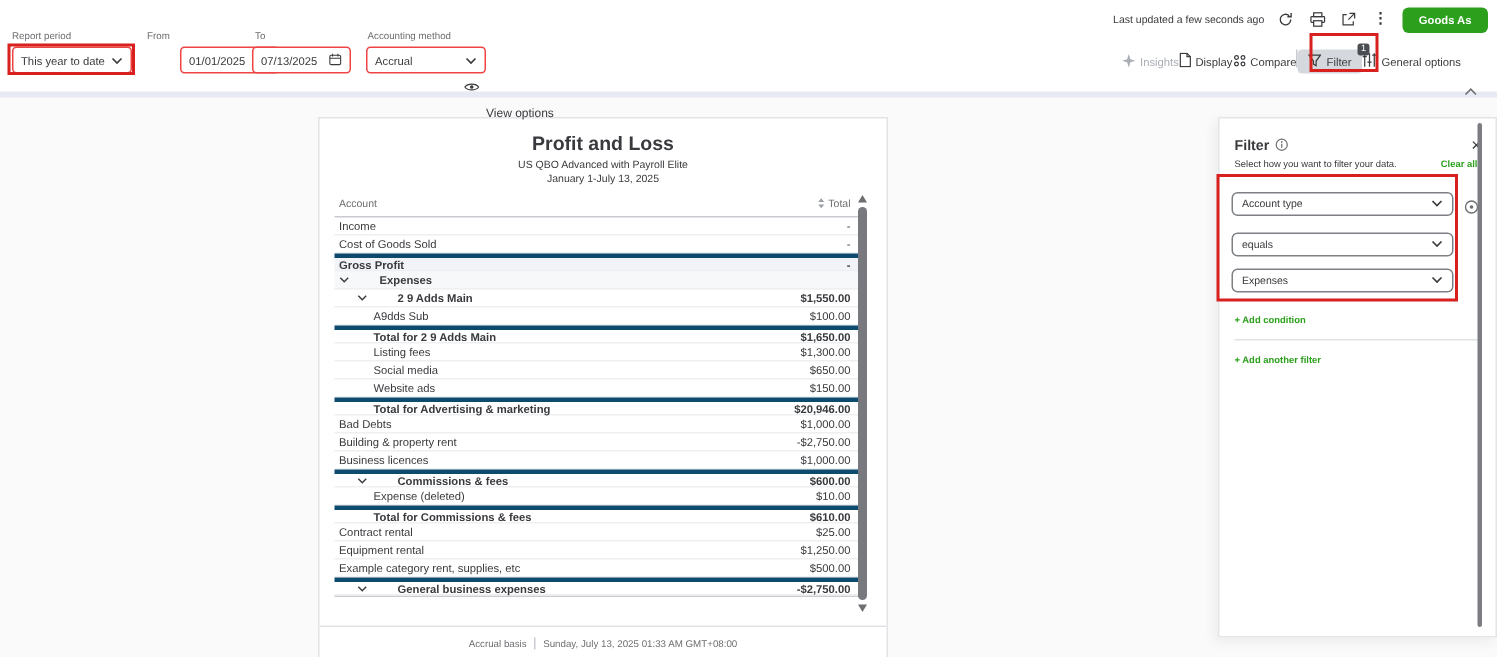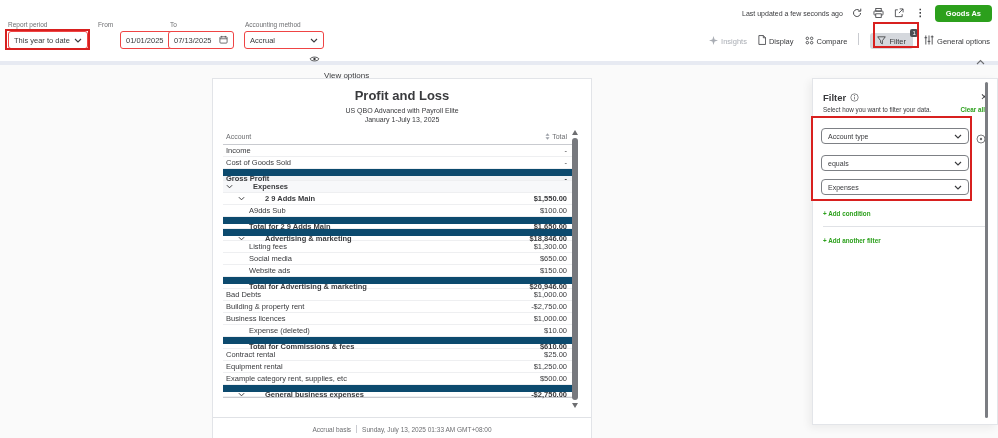--- a/index.html
+++ b/index.html
@@ -14,21 +14,21 @@
   .ctrl { position:absolute; top:31px; height:18px; background:#fff; border:1px solid #ef4444;
           border-radius:3px; display:flex; align-items:center; padding:0 5px; font-size:7.5px;
           color:#393a3d; cursor:pointer; }
   .ctrl .spacer { margin-left:auto; }
   .tr-top { position:absolute; top:4px; right:6px; height:18px; display:flex; align-items:center; gap:8px; }
   .tr-top .txt { font-size:7px; color:#393a3d; }
   .icon-btn { display:flex; align-items:center; justify-content:center; width:13px; height:13px; cursor:pointer; }
   .kebab { font-size:10px; color:#393a3d; font-weight:bold; line-height:1; }
   .save-btn { background:#2ca01c; color:#fff; font-size:7.5px; font-weight:bold; border:none;
               border-radius:4px; padding:4px 11px; cursor:pointer; }
-  .tr-actions { position:absolute; top:33px; right:8px; display:flex; gap:11px; font-size:7.5px; }
+  .tr-actions { position:absolute; top:33px; right:24px; display:flex; font-size:7.5px; }
   .act { display:flex; align-items:center; gap:3px; cursor:pointer; color:#393a3d; }
   .act.disabled { color:#a9adb4; }
   .vdiv { width:1px; height:12px; background:#c9cbd0; }
   .filter-pill { position:relative; background:#d5d8dd; border-radius:3px; padding:2.5px 7px;
                  display:flex; align-items:center; gap:3px; cursor:pointer; }
   .filter-badge { position:absolute; top:-4px; right:-5px; width:8px; height:8px; background:#4b4e53;
                   color:#fff; font-size:6px; border-radius:2px; display:flex; align-items:center;
                   justify-content:center; }
   .collapse-chevron { position:absolute; top:51px; right:13px; cursor:pointer; }
 
@@ -42,21 +42,21 @@
   .thead { margin:6px 14px 0 10px; height:16px; display:flex; align-items:center;
            border-bottom:1px solid #c9cbd0; font-size:7px; color:#6d6e71; }
   .thead .acct { padding-left:3px; }
   .thead .right { margin-left:auto; display:flex; align-items:center; gap:2px; padding-right:10px; }
   .tbody { margin:0 14px 0 10px; border-bottom:1px solid #c9cbd0; }
   .trow { height:12px; display:flex; align-items:center; border-bottom:1px solid #eeeff1;
           font-size:7.5px; color:#393a3d; cursor:pointer;gap:17px; }
   .trow.b { font-weight:bold; }
   .trow.sh-dark { background:#f1f3f6; }
   .trow.sh-light { background:#f7f8fa; }
-  .trow.tb { border-top:7px solid #0c4a6e; }
+  .trow.tb { border-top:3px solid #0c4a6e; }
   .ind0 { padding-left:3px; } .ind1 { padding-left:15px; } .ind2 { padding-left:26px; }
   .chev { display:flex; align-items:center; margin-right:3px; }
   .rvalue { margin-left:auto; padding-right:10px; }
   .vscroll { position:absolute; right:13px; top:51px; height:278px; width:7px; display:flex;
              flex-direction:column; align-items:center; }
   .tri-up { width:0; height:0; border-left:3.5px solid transparent; border-right:3.5px solid transparent;
             border-bottom:5px solid #6d6e71; cursor:pointer; }
   .tri-down { width:0; height:0; border-left:3.5px solid transparent; border-right:3.5px solid transparent;
               border-top:5px solid #6d6e71; cursor:pointer; }
   .vthumb { flex:1; width:6px; background:#77797e; border-radius:3px; margin:3px 0; cursor:grab; }
@@ -296,56 +296,56 @@
             <span class="rvalue">$1,550.00</span>
           </div>
           <div class="trow ind2">
             <span class="rlabel">A9dds Sub</span>
             <span class="rvalue">$100.00</span>
           </div>
           <div class="trow ind2 b tb">
             <span class="rlabel">Total for 2 9 Adds Main</span>
             <span class="rvalue">$1,650.00</span>
           </div>
+          <div class="trow ind2">
+            <span class="rlabel">Listing fees</span>
+            <span class="rvalue">$1,300.00</span>
+          </div>
+          <div class="trow ind2">
+            <span class="rlabel">Social media</span>
+            <span class="rvalue">$650.00</span>
+          </div>
+          <div class="trow ind2">
+            <span class="rlabel">Website ads</span>
+            <span class="rvalue">$150.00</span>
+          </div>
+          <div class="trow ind2 b tb">
+            <span class="rlabel">Total for Advertising &amp; marketing</span>
+            <span class="rvalue">$20,946.00</span>
+          </div>
+          <div class="trow ind0">
+            <span class="rlabel">Bad Debts</span>
+            <span class="rvalue">$1,000.00</span>
+          </div>
+          <div class="trow ind0">
+            <span class="rlabel">Building &amp; property rent</span>
+            <span class="rvalue">-$2,750.00</span>
+          </div>
+          <div class="trow ind0">
+            <span class="rlabel">Business licences</span>
+            <span class="rvalue">$1,000.00</span>
+          </div>
           <div class="trow ind1 b tb">
             <span class="chev">
               <svg width="7" height="5" viewBox="0 0 8 5">
                 <path d="M1 1l3 3 3-3" fill="none" stroke="#393a3d" stroke-width="1.1"></path>
               </svg>
             </span>
-            <span class="rlabel">Advertising &amp; marketing</span>
-            <span class="rvalue">$18,846.00</span>
-          </div>
-          <div class="trow ind2">
-            <span class="rlabel">Listing fees</span>
-            <span class="rvalue">$1,300.00</span>
-          </div>
-          <div class="trow ind2">
-            <span class="rlabel">Social media</span>
-            <span class="rvalue">$650.00</span>
-          </div>
-          <div class="trow ind2">
-            <span class="rlabel">Website ads</span>
-            <span class="rvalue">$150.00</span>
-          </div>
-          <div class="trow ind2 b tb">
-            <span class="rlabel">Total for Advertising &amp; marketing</span>
-            <span class="rvalue">$20,946.00</span>
-          </div>
-          <div class="trow ind0">
-            <span class="rlabel">Bad Debts</span>
-            <span class="rvalue">$1,000.00</span>
-          </div>
-          <div class="trow ind0">
-            <span class="rlabel">Building &amp; property rent</span>
-            <span class="rvalue">-$2,750.00</span>
-          </div>
-          <div class="trow ind0">
-            <span class="rlabel">Business licences</span>
-            <span class="rvalue">$1,000.00</span>
+            <span class="rlabel">Commissions &amp; fees</span>
+            <span class="rvalue">$600.00</span>
           </div>
           <div class="trow ind2">
             <span class="rlabel">Expense (deleted)</span>
             <span class="rvalue">$10.00</span>
           </div>
           <div class="trow ind2 b tb">
             <span class="rlabel">Total for Commissions &amp; fees</span>
             <span class="rvalue">$610.00</span>
           </div>
           <div class="trow ind0">

